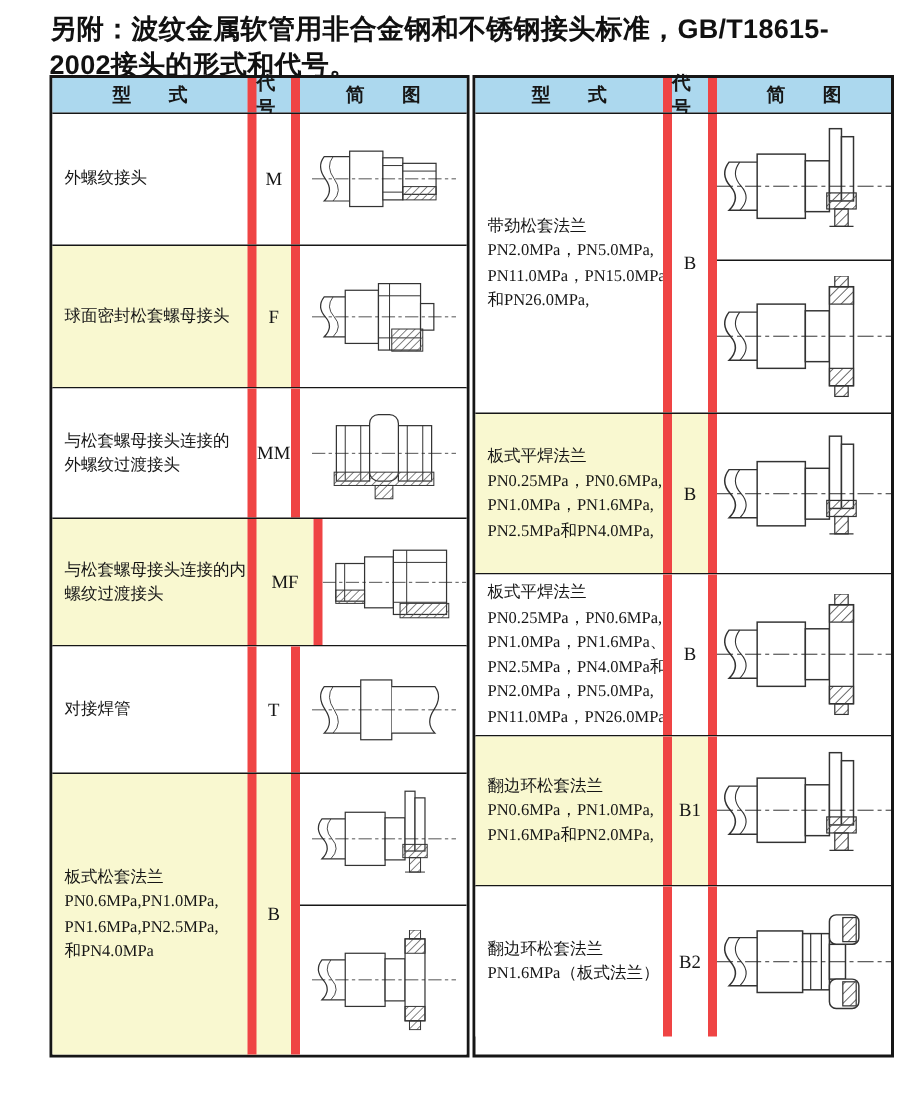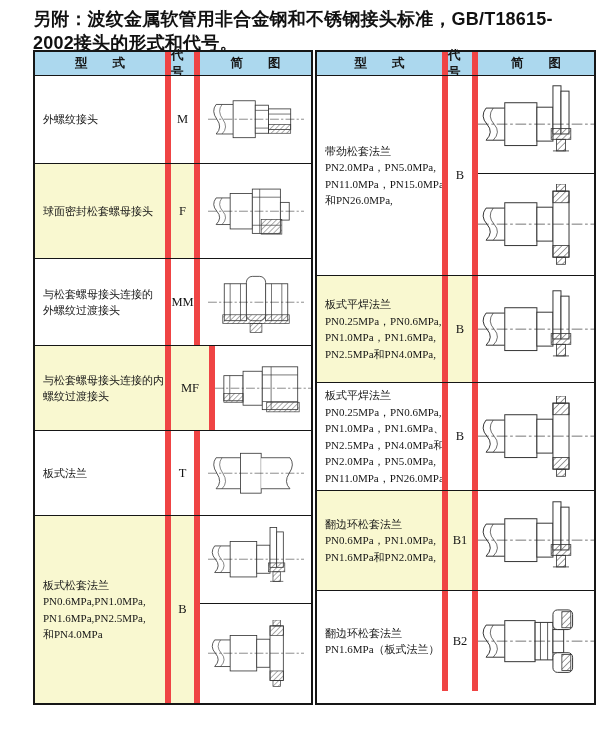--- a/index.html
+++ b/index.html
@@ -159,21 +159,21 @@
                   <rect x="12" y="52" width="26" height="12" fill="url(#h3)" stroke="#333333" stroke-width="0.9"></rect>
                   <rect x="70" y="64" width="44" height="13" fill="url(#h3)" stroke="#333333" stroke-width="0.9"></rect>
                 </g>
                 <line x1="0" y1="45" x2="130" y2="45" stroke="#222" stroke-width="0.7" stroke-dasharray="12 3 3 3"></line>
               </svg>
             </div>
           </div>
         </div>
         <div class="tr" style="height: 85px;">
           <div class="td type-cell cfirst" style="width: 130px; background: rgb(255, 255, 255);">
-            <div class="type-line">板式法兰</div>
+            <div class="type-line">对接焊管</div>
           </div>
           <div class="td code-cell" style="width: 29px; background: rgb(255, 255, 255);">T</div>
           <div class="td diagram-cell">
             <div class="diagram-sub">
               <svg class="dsvg" viewBox="0 0 130 90">
                 <defs>
                   <pattern id="h4" width="5" height="5" patternUnits="userSpaceOnUse" patternTransform="rotate(45)">
                     <line x1="0" y1="0" x2="0" y2="5" stroke="#555" stroke-width="1.3"></line>
                   </pattern>
                 </defs>

